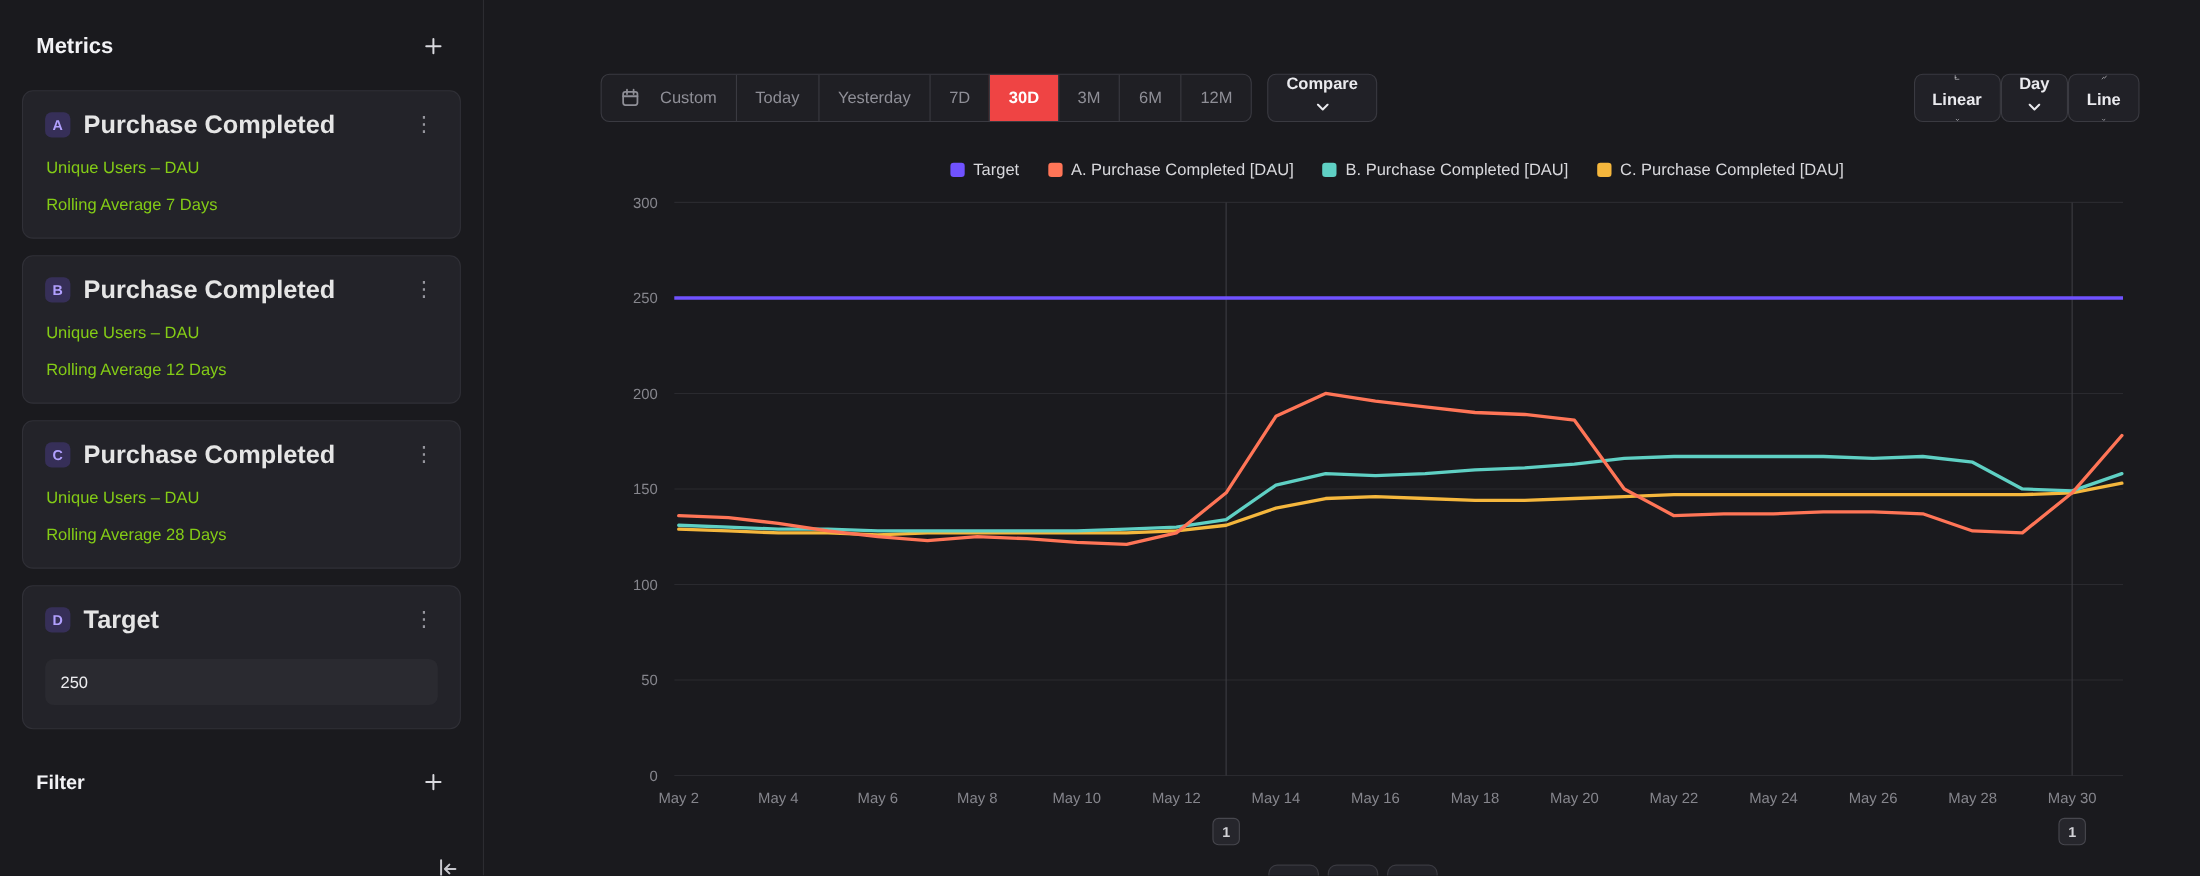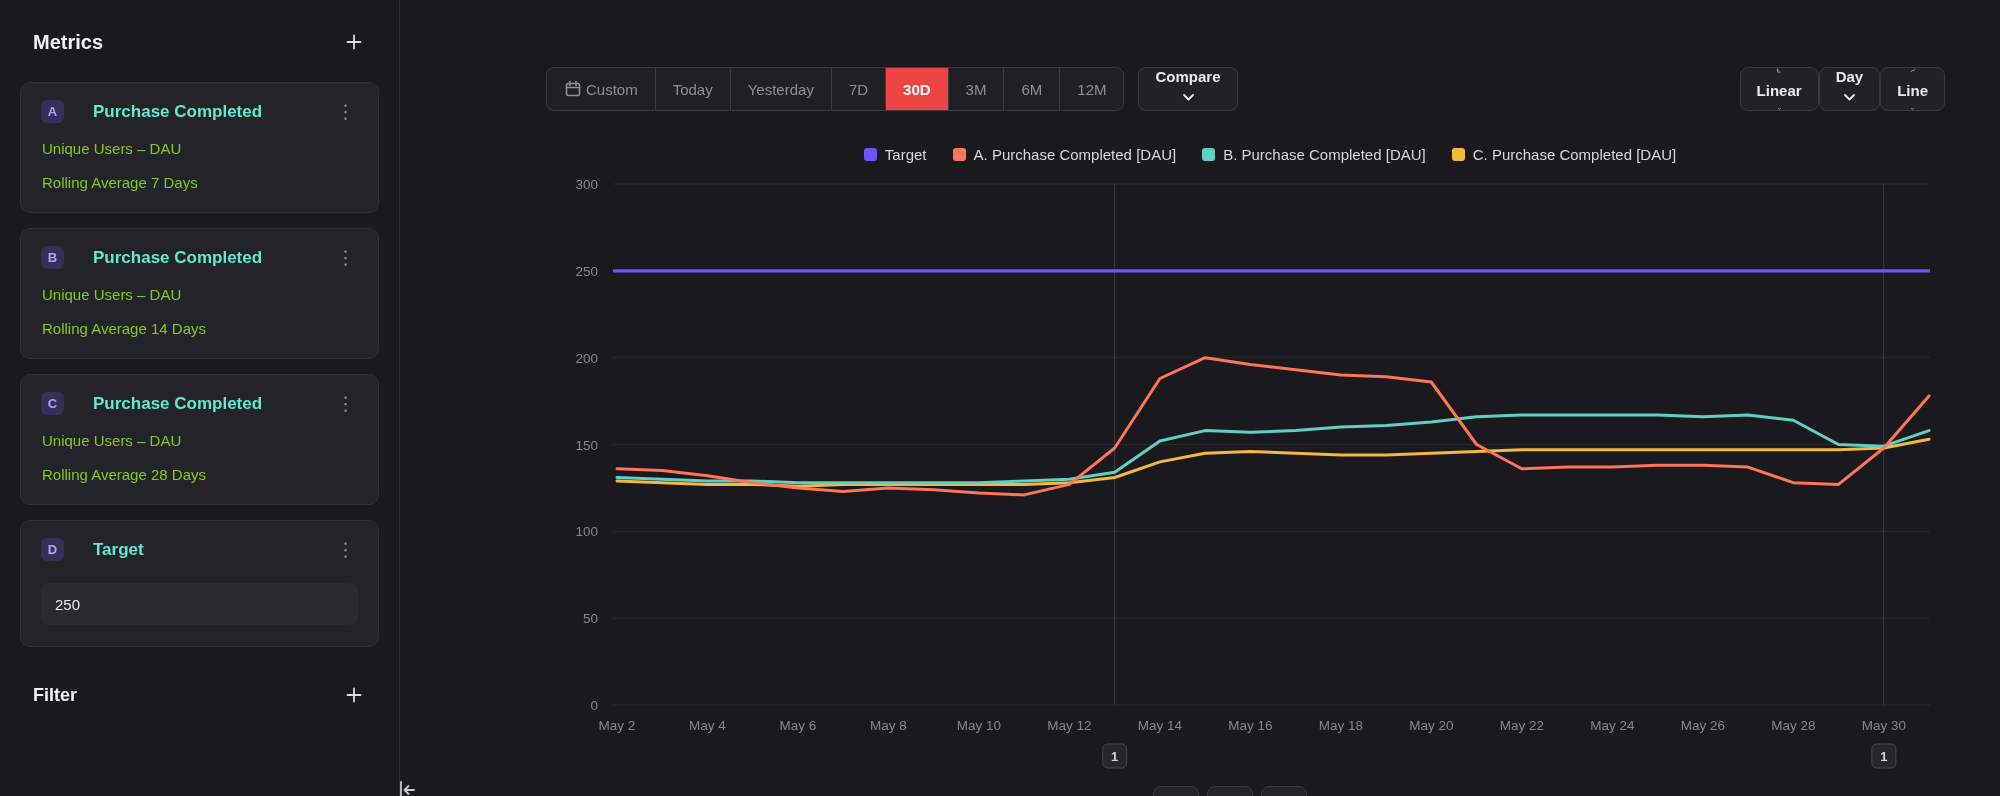--- a/index.html
+++ b/index.html
@@ -7,21 +7,21 @@
   body {
     background:#1A1A1E;
     font-family:"Liberation Sans", sans-serif;
     color:#E9E9ED;
     overflow:hidden;
     position:relative;
   }
 
   
   .sidebar {
-    position:absolute; left:0; top:0; width:400px; height:796px;
+    position:absolute; left:0; top:0; width:440px; height:796px;
     border-right:1px solid #2C2C31;
     padding:30px 20px 0;
     background:#1A1A1E;
   }
   .section-header { display:flex; align-items:center; justify-content:space-between; padding:0 13px; }
   .section-header.metrics { margin-bottom:28px; }
   .section-title { font-size:20px; font-weight:700; color:#F2F2F5; }
   .section-title.small { font-size:18px; font-weight:700; }
   .plus-btn { width:24px; height:24px; display:flex; align-items:center; justify-content:center; cursor:pointer; color:#DADADF; }
 
@@ -29,37 +29,37 @@
     background:#232329; border:1px solid #303037; border-radius:10px;
     padding:17px 20px 21px; margin-bottom:15px;
   }
   .card-head { display:flex; align-items:center; margin-bottom:6px; }
   .badge {
     width:23px; height:23px; border-radius:6px; flex:0 0 23px;
     background:rgba(123,92,255,0.22); color:#B2A0FF;
     font-size:13px; font-weight:700;
     display:flex; align-items:center; justify-content:center;
   }
-  .card-title { margin-left:29px; font-size:17px; font-weight:600; color:#5eead4; flex:1; }
+  .card-title { margin-left:12px; font-size:23px; font-weight:600; color:#e5e5e5; flex:1; }
   .kebab { color:#96969E; font-size:19px; cursor:pointer; padding:0 3px; line-height:1; }
   .card-line { font-size:15px; color:#84cc16; margin-top:17px; padding-left:1px; }
   .target-input {
     margin-top:16px; width:100%; height:42px;
     background:#2A2A30; border:none; border-radius:8px;
     color:#EDEDF0; font-size:15px; padding:0 14px;
     font-family:"Liberation Sans", sans-serif;
   }
   .filter-header { margin-top:36px; }
   .collapse-btn { position:absolute; left:396px; top:779px; color:#C8C8CE; cursor:pointer; }
 
   
   .toolbar { position:absolute; left:546px; top:67px; right:55px; height:44px; display:flex; align-items:center; }
   .range-group { display:flex; height:44px; border:1px solid #3A3A41; border-radius:8px; overflow:hidden; background:#1F1F24; }
   .seg {
-    display:flex; align-items:center; gap:4px; padding:0 17px;
+    display:flex; align-items:center; gap:18px; padding:0 17px;
     font-size:15px; color:#8F8F97; border-left:1px solid #3A3A41;
     cursor:pointer; white-space:nowrap;
   }
   .seg:first-child { border-left:none; }
   .seg.active { background:#ef4444; color:#FFFFFF; font-weight:700; }
   .btn {
     display:flex; align-items:center; gap:9px; height:44px; padding:0 16px;
     border:1px solid #3A3A41; border-radius:8px; background:#212127;
     font-size:15px; font-weight:700; color:#EAEAEE; cursor:pointer; white-space:nowrap;flex-direction:column;
   }
@@ -108,21 +108,21 @@
     <div class="card-line">Rolling Average 7 Days</div>
   </div>
 
   <div class="metric-card">
     <div class="card-head">
       <span class="badge">B</span>
       <span class="card-title">Purchase Completed</span>
       <span class="kebab">⋮</span>
     </div>
     <div class="card-line">Unique Users – DAU</div>
-    <div class="card-line">Rolling Average 14 Days</div>
+    <div class="card-line">Rolling Average 12 Days</div>
   </div>
 
   <div class="metric-card">
     <div class="card-head">
       <span class="badge">C</span>
       <span class="card-title">Purchase Completed</span>
       <span class="kebab">⋮</span>
     </div>
     <div class="card-line">Unique Users – DAU</div>
     <div class="card-line">Rolling Average 28 Days</div>

